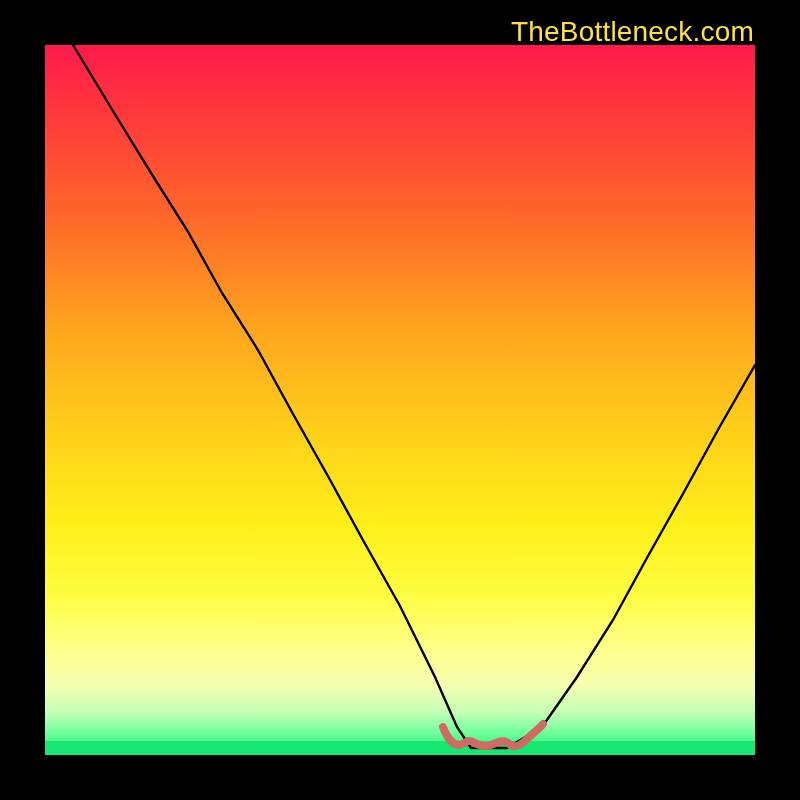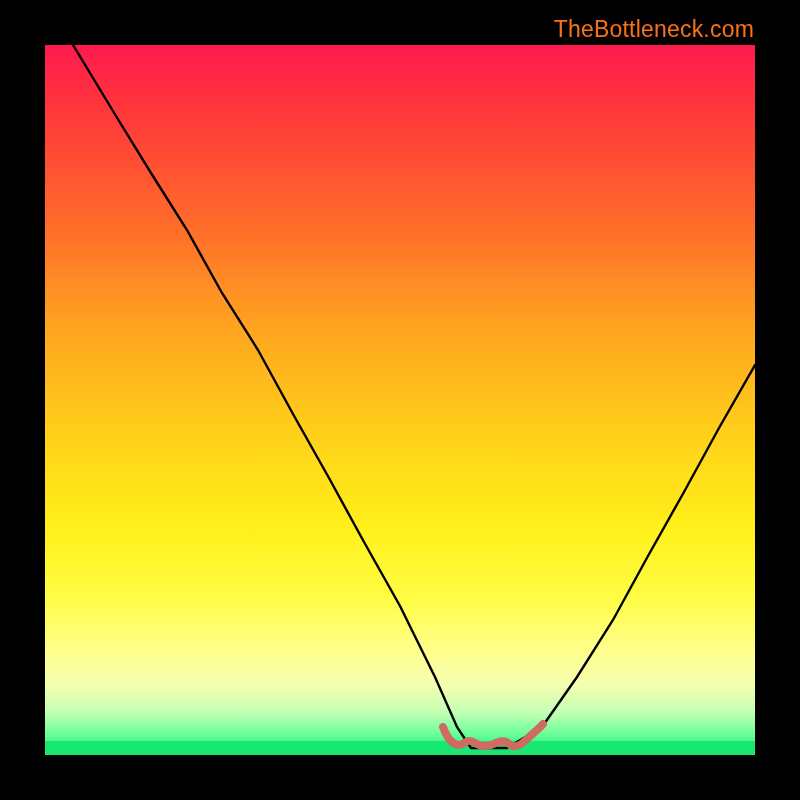--- a/index.html
+++ b/index.html
@@ -51,22 +51,22 @@
     left: 0;
     right: 0;
     bottom: 0;
     height: 14px;
     background: #18e873;
   }
   .watermark {
     position: absolute;
     top: 16px;
     right: 46px;
-    color: #f97316;
-    font-size: 23px;
+    color: #fde047;
+    font-size: 28px;
     font-weight: 500;
     letter-spacing: 0.2px;
     pointer-events: none;
   }
   svg.curve {
     position: absolute;
     inset: 0;
   }
 </style>
 </head>

